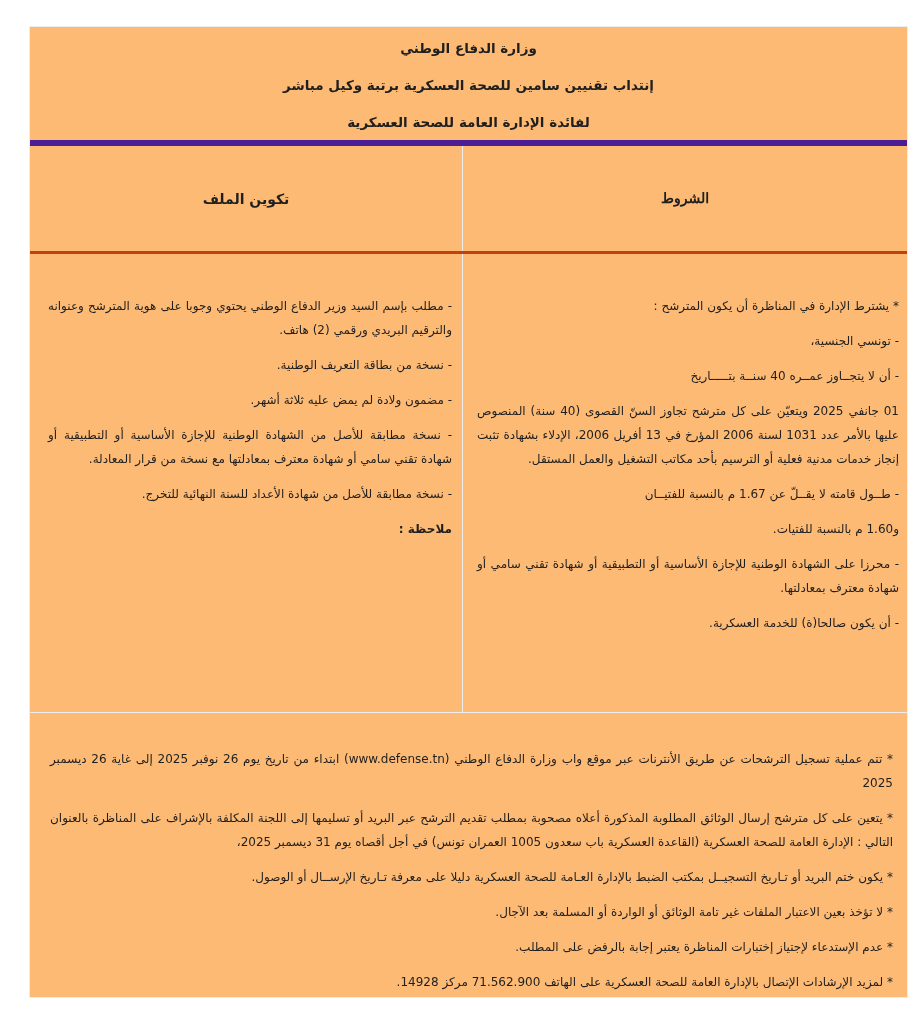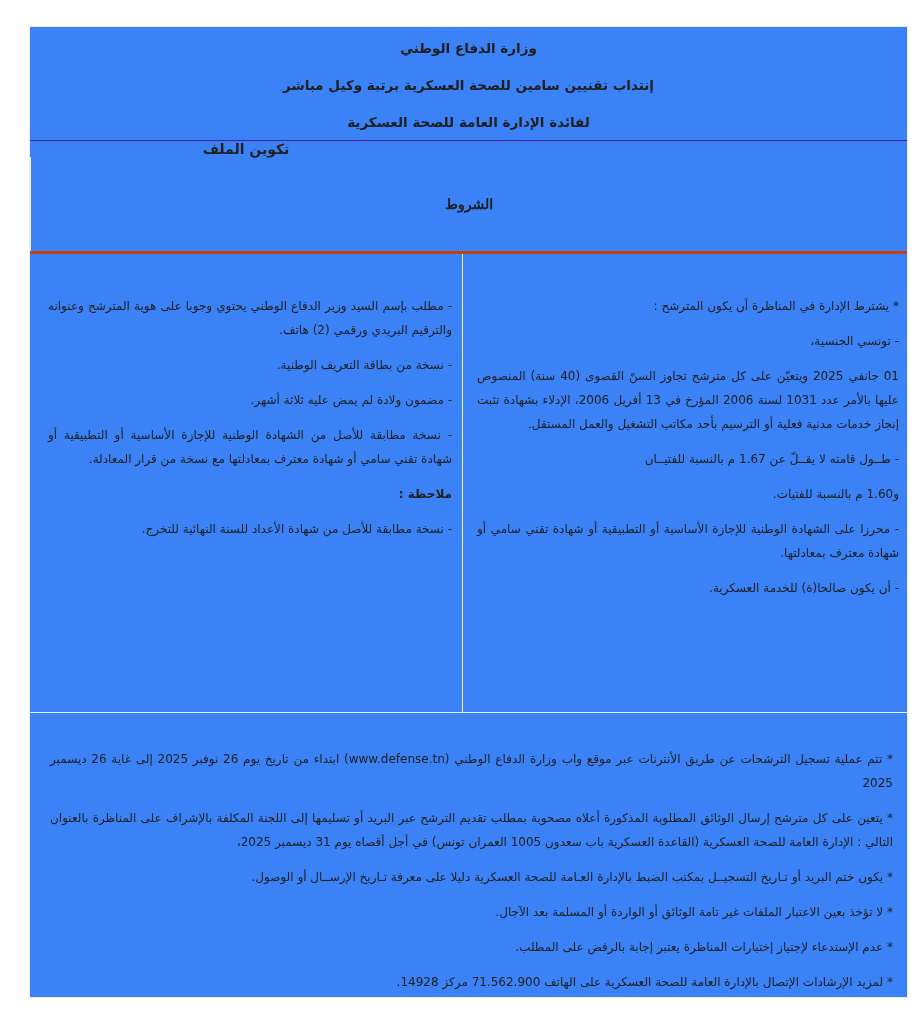--- a/index.html
+++ b/index.html
@@ -9,21 +9,21 @@
     font-family: "DejaVu Sans", sans-serif;
     color: #1f1f1f;
     position: relative;
     overflow: hidden;
   }
   .doc {
     position: absolute;
     left: 29px; top: 26px;
     width: 879px; height: 972px;
     border: 1px solid #ededed;
-    background: #3b82f6;
+    background: #fdba74;
     display: flex;
     flex-direction: column;
   }
   
   .doc-titles {
     height: 113px;
     padding-top: 2px;
     text-align: center;
   }
   .title-line {
@@ -31,23 +31,22 @@
     display: flex;
     align-items: center;
     justify-content: center;
     font-size: 13.5px;
     font-weight: bold;
     direction: rtl;
   }
   
   .row-colheads {
     height: 111px;
-    border-top: 1px solid #4c1d95;
+    border-top: 6px solid #4c1d95;
     display: flex;
-    flex-direction: column;
   }
   .colhead-file {
     width: 432px;
     display: flex; align-items: center; justify-content: center;
     font-size: 14px; font-weight: bold;
     direction: rtl;
   }
   .colhead-cond {
     flex: 1;
     border-left: 1px solid #ededed;
@@ -116,27 +115,28 @@
     <div class="colhead-cond">الشروط</div>
   </div>
 
   <div class="row-content">
 
     <div class="cell-file">
       <div class="para">- مطلب بإسم السيد وزير الدفاع الوطني يحتوي وجوبا على هوية المترشح وعنوانه والترقيم البريدي ورقمي (2) هاتف.</div>
       <div class="para">- نسخة من بطاقة التعريف الوطنية.</div>
       <div class="para">- مضمون ولادة لم يمض عليه ثلاثة أشهر.</div>
       <div class="para">- نسخة مطابقة للأصل من الشهادة الوطنية للإجازة الأساسية أو التطبيقية أو شهادة تقني سامي أو شهادة معترف بمعادلتها مع نسخة من قرار المعادلة.</div>
+      <div class="para">- نسخة مطابقة للأصل من شهادة الأعداد للسنة النهائية للتخرج.</div>
       <div class="para bold">ملاحظة :</div>
-      <div class="para">- نسخة مطابقة للأصل من شهادة الأعداد للسنة النهائية للتخرج.</div>
     </div>
 
     <div class="cell-cond">
       <div class="para">* يشترط الإدارة في المناظرة أن يكون المترشح :</div>
       <div class="para">- تونسي الجنسية،</div>
+      <div class="para">- أن لا يتجــاوز عمــره 40 سنــة بتـــــاريخ</div>
       <div class="para">01 جانفي 2025 ويتعيّن على كل مترشح تجاوز السنّ القصوى (40 سنة) المنصوص عليها بالأمر عدد 1031 لسنة 2006 المؤرخ في 13 أفريل 2006، الإدلاء بشهادة تثبت إنجاز خدمات مدنية فعلية أو الترسيم بأحد مكاتب التشغيل والعمل المستقل.</div>
       <div class="para">- طــول قامته لا يقــلّ عن 1.67 م بالنسبة للفتيــان</div>
       <div class="para">و1.60 م بالنسبة للفتيات.</div>
       <div class="para">- محرزا على الشهادة الوطنية للإجازة الأساسية أو  التطبيقية أو شهادة تقني سامي أو شهادة معترف بمعادلتها.</div>
       <div class="para">- أن يكون صالحا(ة) للخدمة العسكرية.</div>
     </div>
 
   </div>
 
   <div class="row-footer">

